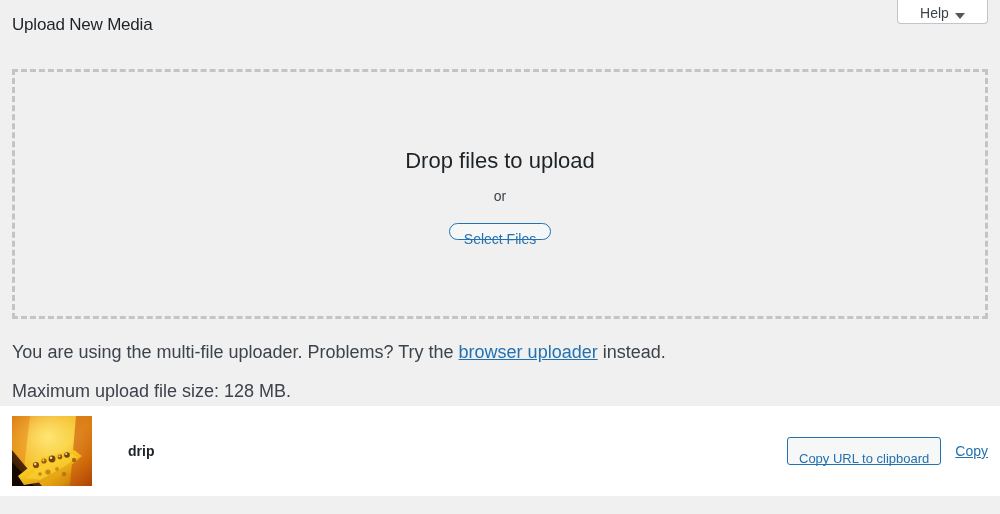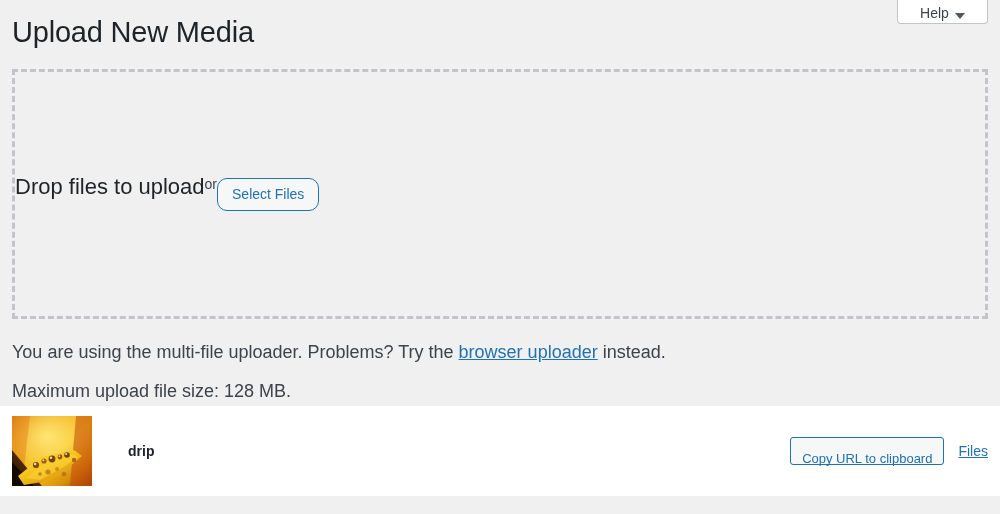--- a/index.html
+++ b/index.html
@@ -51,43 +51,43 @@
     vertical-align: middle;
     position: relative;
     top: -1px;
   }
 
   
   .page-title {
     position: absolute;
     left: 12px;
     top: 14px;
-    font-size: 29px;
+    font-size: 17px;
     font-weight: 400;
     color: #1d2327;
     line-height: 1.3;
     margin: 0;
     padding: 0;
     letter-spacing: -0.2px;
   }
 
   
   .drop-zone {
     position: absolute;
     left: 12px;
     top: 69px;
     width: 976px;
     height: 250px;
     box-sizing: border-box;
     border: 3px dashed #c3c4c7;
     background: transparent;
     display: flex;
-    flex-direction: row;
+    flex-direction: column;
     align-items: center;
-    justify-content: flex-start;
+    justify-content: center;
   }
   .drop-headline {
     font-size: 22px;
     color: #1d2327;
     font-weight: 400;
     margin: 0 0 14px 0;
     line-height: 1.2;
   }
   .drop-or {
     font-size: 14px;
@@ -96,21 +96,21 @@
     line-height: 1;
   }
   .select-files-btn {
     font-family: "Liberation Sans", sans-serif;
     font-size: 14px;
     color: #2271b1;
     background: #f6f7f7;
     border: 1px solid #2271b1;
     border-radius: 10px;
     padding: 0 14px;
-    height: 33px;
+    height: 17px;
     line-height: 31px;
     cursor: pointer;
     box-sizing: border-box;
   }
 
   
   .info-line {
     position: absolute;
     left: 12px;
     font-size: 18px;
@@ -274,16 +274,16 @@
       <circle cx="28" cy="58" r="1.8" fill="#8f4a04" opacity="0.5"></circle>
     </svg>
   </div>
 
   <div class="media-meta">
     <div class="media-title">drip</div>
   </div>
 
   <div class="media-actions">
     <button class="copy-url-btn">Copy URL to clipboard</button>
-    <a class="edit-link" href="#">Files</a>
+    <a class="edit-link" href="#">Copy</a>
   </div>
 
 </div>
 
 </body></html>

